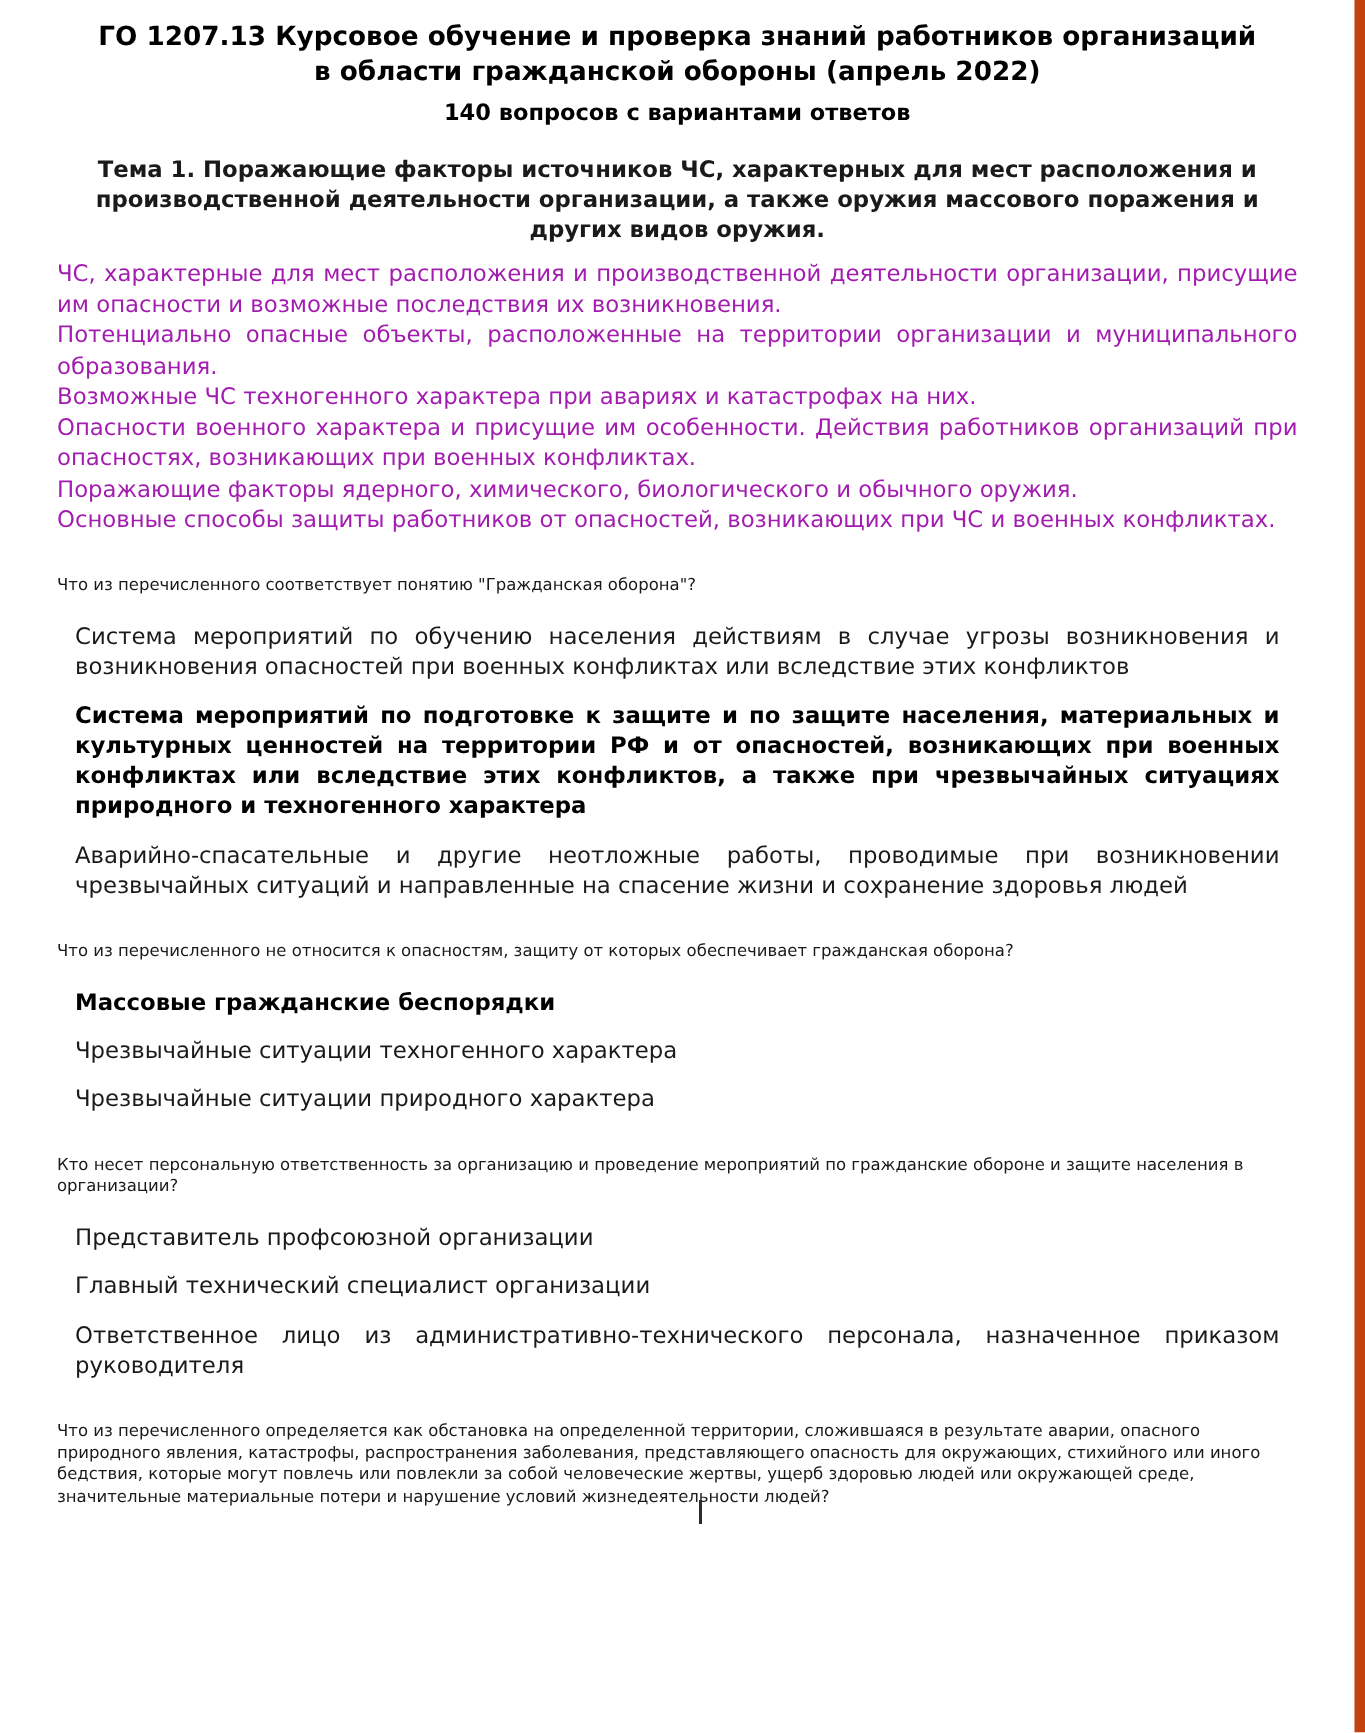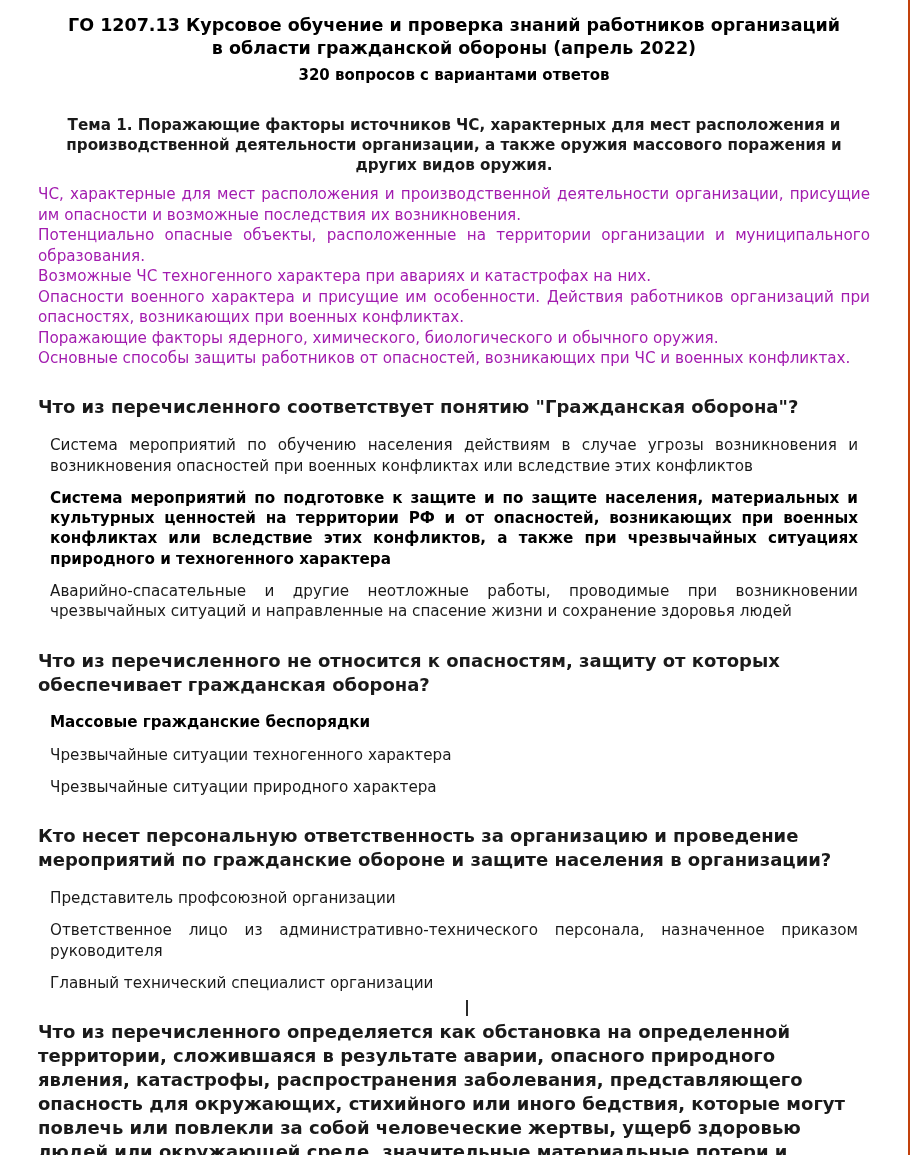--- a/index.html
+++ b/index.html
@@ -13,21 +13,21 @@
     font-family: "DejaVu Sans", sans-serif;
     color: #1a1a1a;
     overflow: hidden;
   }
   .page {
     position: relative;
     width: 910px;
     height: 1155px;
     box-sizing: border-box;
     padding: 10px 38px 0 38px;
-    border-right: 2px solid #c2410c;
+    border-right: 7px solid #c2410c;
   }
   .title {
     text-align: center;
     font-weight: bold;
     font-size: 17.5px;
     line-height: 1.32;
     margin: 4px 26px 0 26px;
     color: #000;
   }
   .subtitle {
@@ -35,36 +35,36 @@
     font-weight: bold;
     font-size: 15px;
     margin-top: 6px;
     color: #000;
   }
   .theme {
     text-align: center;
     font-weight: bold;
     font-size: 15.2px;
     line-height: 1.3;
-    margin: 32px 16px 0 16px;
+    margin: 20px 16px 0 16px;
     color: #1a1a1a;
   }
   .intro {
     margin-top: 9px;
     font-size: 15.2px;
     line-height: 1.345;
     color: #a21caf;
   }
   .intro p {
     margin: 0;
     text-align: justify;
   }
   .question {
-    font-weight: bold;
-    font-size: 18px;
+    font-weight: normal;
+    font-size: 11px;
     line-height: 1.33;
     color: #1a1a1a;
     margin-top: 27px;
   }
   .answers {
     margin-top: 16px;
     font-size: 15.2px;
     line-height: 1.335;
     color: #1a1a1a;
   }
@@ -85,21 +85,21 @@
     height: 16px;
     background: #2b2b2b;
   }
 </style>
 </head>
 <body>
 
 <div class="page">
 
   <div class="title">ГО 1207.13 Курсовое обучение и проверка знаний работников организаций в области гражданской обороны (апрель 2022)</div>
-  <div class="subtitle">320 вопросов с вариантами ответов</div>
+  <div class="subtitle">140 вопросов с вариантами ответов</div>
 
   <div class="theme">Тема 1. Поражающие факторы источников ЧС, характерных для мест расположения и производственной деятельности организации, а также оружия массового поражения и других видов оружия.</div>
 
   <div class="intro">
     <p>ЧС, характерные для мест расположения и производственной деятельности организации, присущие им опасности и возможные последствия их возникновения.</p>
     <p>Потенциально опасные объекты, расположенные на территории организации и муниципального образования.</p>
     <p>Возможные ЧС техногенного характера при авариях и катастрофах на них.</p>
     <p>Опасности военного характера и присущие им особенности.  Действия работников организаций при опасностях, возникающих при военных конфликтах.</p>
     <p>Поражающие факторы ядерного, химического,  биологического и обычного оружия.</p>
     <p>Основные способы защиты работников от опасностей, возникающих при ЧС и военных конфликтах.</p>
@@ -120,22 +120,22 @@
       <p class="answer correct">Массовые гражданские беспорядки</p>
       <p class="answer">Чрезвычайные ситуации техногенного характера</p>
       <p class="answer">Чрезвычайные ситуации природного характера</p>
     </div>
   </div>
 
   <div class="block">
     <div class="question">Кто несет персональную ответственность за организацию и проведение мероприятий по гражданские обороне  и защите населения в организации?</div>
     <div class="answers">
       <p class="answer">Представитель профсоюзной организации</p>
+      <p class="answer">Главный технический специалист организации</p>
       <p class="answer">Ответственное лицо из административно-технического персонала, назначенное приказом руководителя</p>
-      <p class="answer">Главный технический специалист организации</p>
     </div>
   </div>
 
   <div class="block">
     <div class="question">Что из перечисленного определяется как обстановка на определенной территории, сложившаяся в результате аварии, опасного природного явления, катастрофы, распространения заболевания, представляющего опасность для окружающих, стихийного или иного бедствия, которые могут повлечь или повлекли за собой человеческие жертвы, ущерб здоровью людей или окружающей среде, значительные материальные потери и нарушение условий жизнедеятельности людей?</div>
   </div>
 
   <div class="cursor"></div>
 </div>
 

